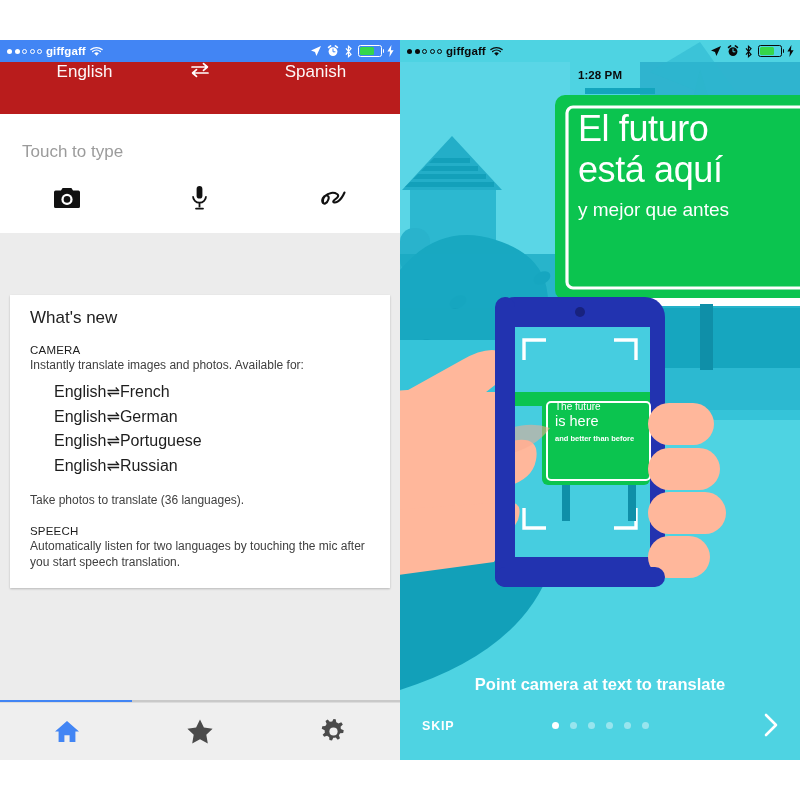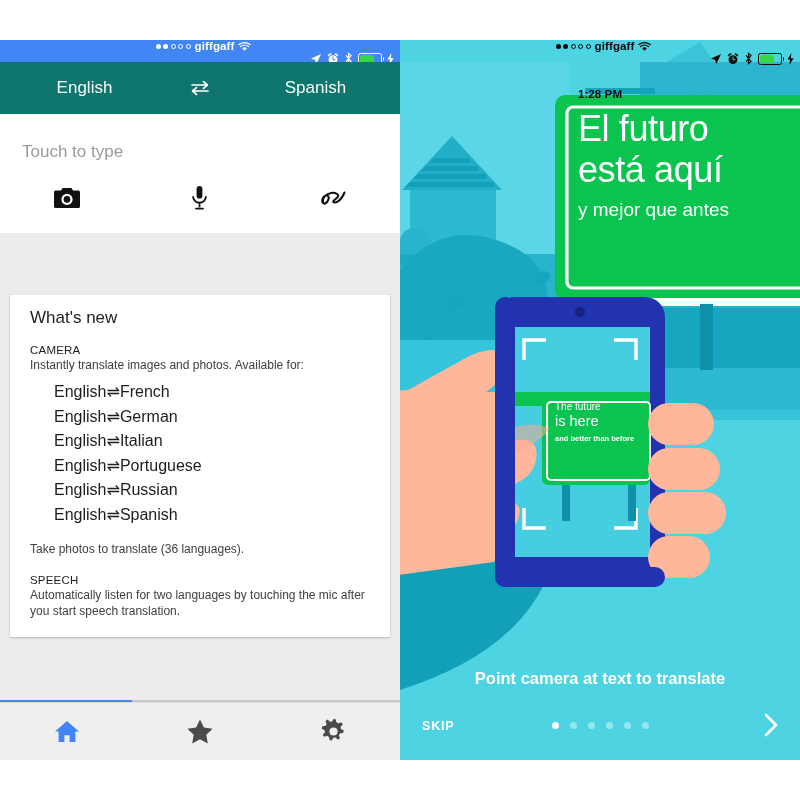--- a/index.html
+++ b/index.html
@@ -6,21 +6,21 @@
   body{width:800px;height:800px;font-family:"Liberation Sans","DejaVu Sans",sans-serif;-webkit-font-smoothing:antialiased;}
   .stage{position:relative;width:800px;height:800px;overflow:hidden;background:#fff;}
 
   
   .panel{position:absolute;top:40px;width:400px;height:720px;overflow:hidden;}
   .panel-left{left:0;background:#ececec;}
   .panel-right{left:400px;background:#4ed3e2;}
 
   
   .statusbar{position:absolute;top:0;left:0;width:100%;height:22px;display:flex;align-items:center;
-             font-size:11.5px;font-weight:bold;letter-spacing:.1px;flex-direction:column;}
+             font-size:11.5px;font-weight:bold;letter-spacing:.1px;}
   .sb-left{display:flex;align-items:center;gap:4px;padding-left:7px;}
   .sb-dots{display:flex;align-items:center;gap:2.5px;}
   .sb-dot{width:5px;height:5px;border-radius:50%;display:block;}
   .sb-center{position:absolute;left:0;right:0;text-align:center;font-size:11.5px;font-weight:bold;pointer-events:none;margin-top:48px;}
   .sb-right{margin-left:auto;display:flex;align-items:center;gap:5px;padding-right:6px;}
   .statusbar.dark-on-light{color:#0a0a0a;}
   .statusbar.light-on-dark{color:#ffffff;}
   .dark-on-light .sb-dot.filled{background:#0a0a0a;}
   .dark-on-light .sb-dot.empty{background:transparent;border:1px solid #0a0a0a;width:3px;height:3px;}
   .light-on-dark .sb-dot.filled{background:#ffffff;}
@@ -28,21 +28,21 @@
   .carrier{font-size:11.5px;font-weight:bold;}
   .batt{width:22px;height:10px;border-radius:2.5px;position:relative;display:inline-block;}
   .dark-on-light .batt{border:1px solid #0a0a0a;}
   .light-on-dark .batt{border:1px solid #ffffff;}
   .batt:after{content:"";position:absolute;right:-3px;top:3px;width:1.5px;height:4px;border-radius:0 1px 1px 0;}
   .dark-on-light .batt:after{background:#0a0a0a;}
   .light-on-dark .batt:after{background:#ffffff;}
   .batt-fill{position:absolute;left:1px;top:1px;bottom:1px;border-radius:1.5px;background:#35d64a;}
 
   
-  .lang-bar{position:absolute;top:22px;left:0;width:400px;height:52px;background:#0f766e;display:flex;align-items:center;}
+  .lang-bar{position:absolute;top:22px;left:0;width:400px;height:52px;background:#b91c1c;display:flex;align-items:flex-start;}
   .lang-btn{flex:1;text-align:center;color:#ffffff;font-size:17px;opacity:.97;}
   .lang-swap{width:62px;display:flex;align-items:center;justify-content:center;}
   .swap-ic{width:22px;height:16px;}
 
   .input-area{position:absolute;top:74px;left:0;width:400px;height:119px;background:#ffffff;}
   .touch-type{position:absolute;top:28px;left:22px;font-size:17px;color:#9b9b9b;}
   .input-icons{position:absolute;bottom:10px;left:0;width:400px;height:50px;display:flex;align-items:center;}
   .ic-cell{flex:1;display:flex;align-items:center;justify-content:center;}
 
   .card{position:absolute;top:255px;left:10px;width:380px;background:#ffffff;
@@ -57,21 +57,21 @@
   .scroll-track{position:absolute;left:0;bottom:57px;width:400px;height:3px;background:#c9c9c9;}
   .scroll-thumb{position:absolute;left:0;top:0;height:3px;background:#4285f4;}
 
   .tabbar{position:absolute;left:0;bottom:0;width:400px;height:57px;background:#efefef;display:flex;align-items:center;
           border-top:1px solid #dcdcdc;}
   .tab{flex:1;display:flex;align-items:center;justify-content:center;}
 
   
   .illus{position:absolute;top:0;left:0;width:400px;height:720px;}
   .cap{position:absolute;left:0;width:400px;text-align:center;color:#ffffff;}
-  .caption{bottom:72px;font-size:16.5px;font-weight:bold;}
+  .caption{bottom:66px;font-size:16.5px;font-weight:bold;}
   .skip{position:absolute;left:22px;bottom:27px;color:#ffffff;font-size:12.5px;font-weight:bold;letter-spacing:.8px;}
   .dots{position:absolute;left:0;width:400px;bottom:31px;display:flex;justify-content:center;gap:11px;align-items:center;}
   .pdot{width:7px;height:7px;border-radius:50%;background:rgba(255,255,255,.42);}
   .pdot.active{background:#ffffff;}
   .next{position:absolute;right:16px;bottom:22px;width:26px;height:26px;display:flex;align-items:center;justify-content:center;}
 </style>
 </head>
 <body>
 
 <div class="stage">
@@ -156,24 +156,22 @@
 
     <div class="card">
       <div class="card-title">What's new</div>
 
       <div>
         <div class="sec-head">CAMERA</div>
         <div class="sec-body">Instantly translate images and photos. Available for:</div>
         <ul class="pair-list">
           <li>English⇌French</li>
           <li>English⇌German</li>
-          <li>English⇌Italian</li>
           <li>English⇌Portuguese</li>
           <li>English⇌Russian</li>
-          <li>English⇌Spanish</li>
         </ul>
         <div class="sec-body spaced">Take photos to translate (36 languages).</div>
       </div>
 
       <div class="spaced">
         <div class="sec-head">SPEECH</div>
         <div class="sec-body">Automatically listen for two languages by touching the mic after you start speech translation.</div>
       </div>
     </div>
 

